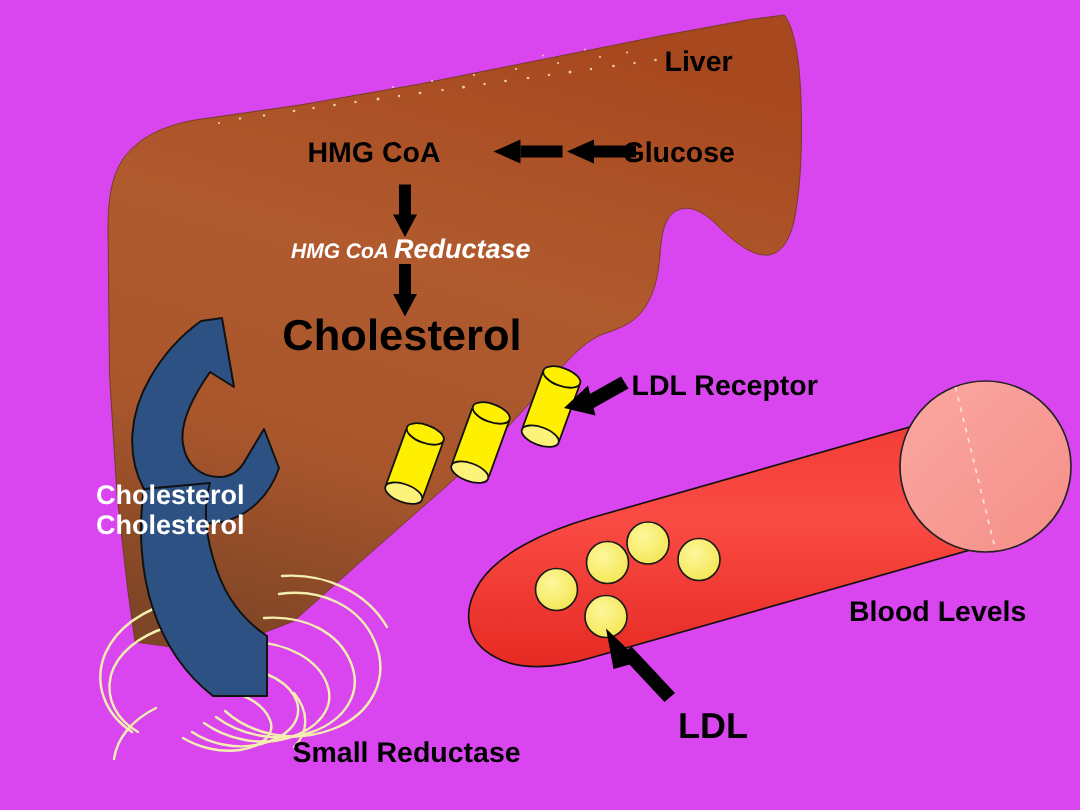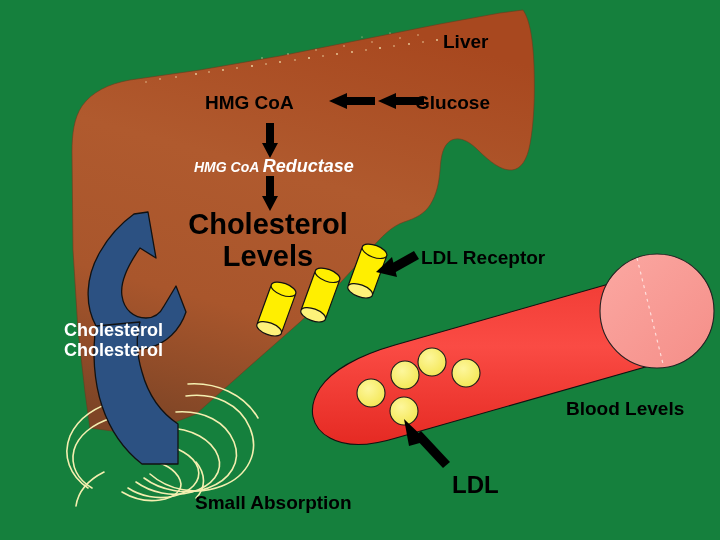--- a/index.html
+++ b/index.html
@@ -4,21 +4,21 @@
 <style>
   html, body {
     margin: 0;
     padding: 0;
     background: #ffffff;
   }
   #stage {
     position: relative;
     width: 720px;
     height: 540px;
-    background: #15803d;
+    background: #d946ef;
     overflow: hidden;
     font-family: "Liberation Sans", sans-serif;
   }
   #scene {
     position: absolute;
     inset: 0;
     width: 720px;
     height: 540px;
   }
   .lbl {
@@ -236,25 +236,25 @@
   </svg>
 
   <div class="lbl lbl-liver">Liver</div>
 
   <div class="lbl lbl-hmgcoa">HMG CoA</div>
 
   <div class="lbl lbl-glucose">Glucose</div>
 
   <div class="lbl lbl-reductase"><span class="small">HMG CoA </span><span class="big">Reductase</span></div>
 
-  <div class="lbl lbl-chol"><span>Cholesterol</span><br><span>Levels</span></div>
+  <div class="lbl lbl-chol"><span>Cholesterol</span><br></div>
 
   <div class="lbl lbl-ldlrec">LDL Receptor</div>
 
   <div class="lbl lbl-absorb"><span>Cholesterol</span><br><span>Cholesterol</span></div>
 
   <div class="lbl lbl-bloodves">Blood Levels</div>
 
   <div class="lbl lbl-ldl">LDL</div>
 
-  <div class="lbl lbl-intestines">Small Absorption</div>
+  <div class="lbl lbl-intestines">Small Reductase</div>
 
 </div>
 
 </body></html>

